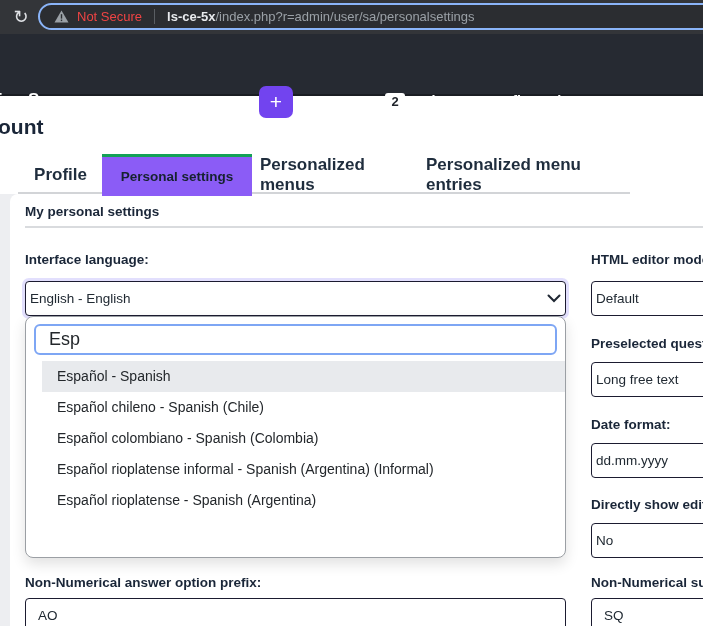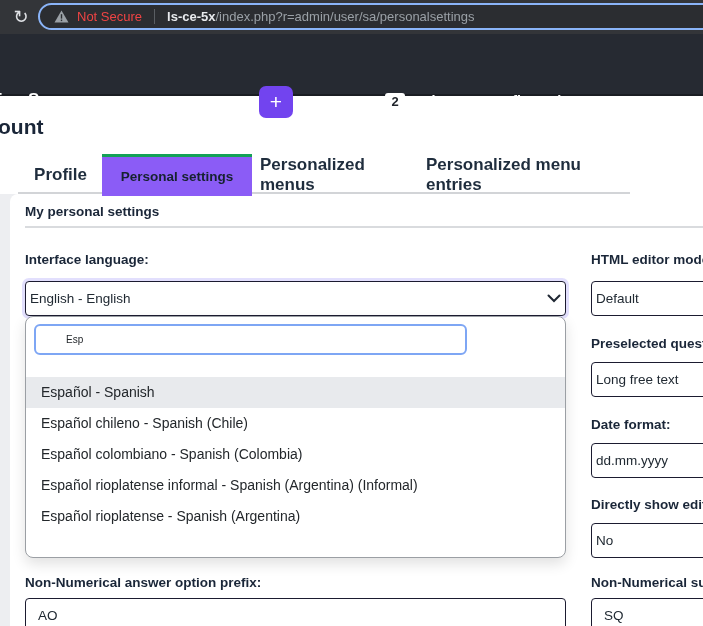--- a/index.html
+++ b/index.html
@@ -61,24 +61,24 @@
   .txt-input{box-sizing:border-box;height:35px;background:#fff;border:1px solid #1b1b30;border-radius:4px;
        padding:0 12px;font-size:13.5px;color:#212a33;font-family:"Liberation Sans",sans-serif;outline:none;width:100%;}
 
   .lbl-lang{left:25px;top:252px;}
   .sel-lang{left:25px;top:281px;width:541px;box-shadow:0 0 0 3px rgba(122,110,245,.22);}
   .sel-lang .chev{margin-left:auto;}
 
   .dropdown{left:25px;top:316px;width:541px;height:242px;background:#fff;
             border:1px solid #9b9fa4;border-radius:8px;box-sizing:border-box;
             box-shadow:0 6px 14px rgba(0,0,0,.12);overflow:hidden;z-index:5;}
-  .dd-search{position:absolute;left:8px;top:7px;width:433px;height:31px;box-sizing:border-box;
-             border:2px solid #7ea6f4;border-radius:6px;padding:0 30px;font-size:10px;color:#23272b;
+  .dd-search{position:absolute;left:8px;top:7px;width:523px;height:31px;box-sizing:border-box;
+             border:2px solid #7ea6f4;border-radius:6px;padding:0 13px;font-size:18px;color:#23272b;
              font-family:"Liberation Sans",sans-serif;outline:none;}
-  .dd-list{position:absolute;left:0;top:60px;width:100%;}
+  .dd-list{position:absolute;left:0;top:44px;width:100%;padding-left:16px;}
   .dd-item{height:31px;line-height:31px;padding-left:15px;font-size:14px;color:#23272b;cursor:pointer;white-space:nowrap;}
   .dd-item.hl{background:#e8eaed;}
 
   .lbl-editor{left:591px;top:252px;}
   .sel-editor{left:591px;top:281px;width:140px;}
   .lbl-preq{left:591px;top:336px;}
   .sel-preq{left:591px;top:362px;width:140px;}
   .lbl-date{left:591px;top:417px;}
   .sel-date{left:591px;top:443px;width:140px;}
   .lbl-edit{left:591px;top:497px;}

